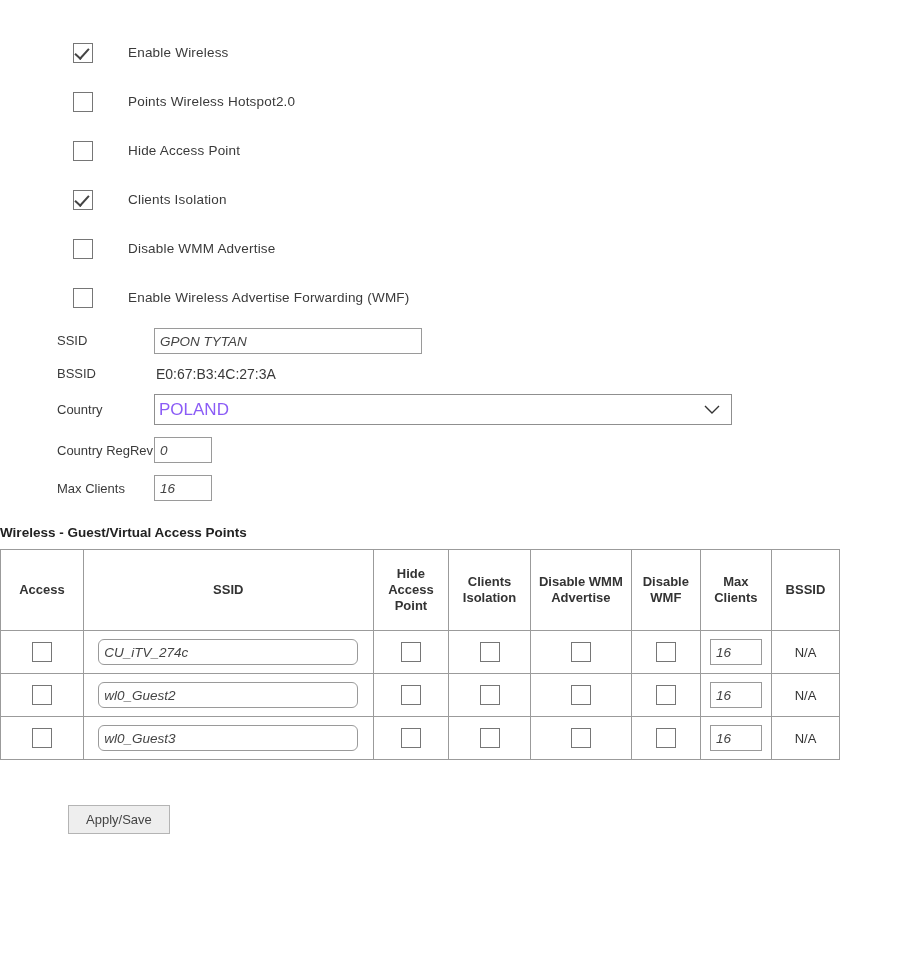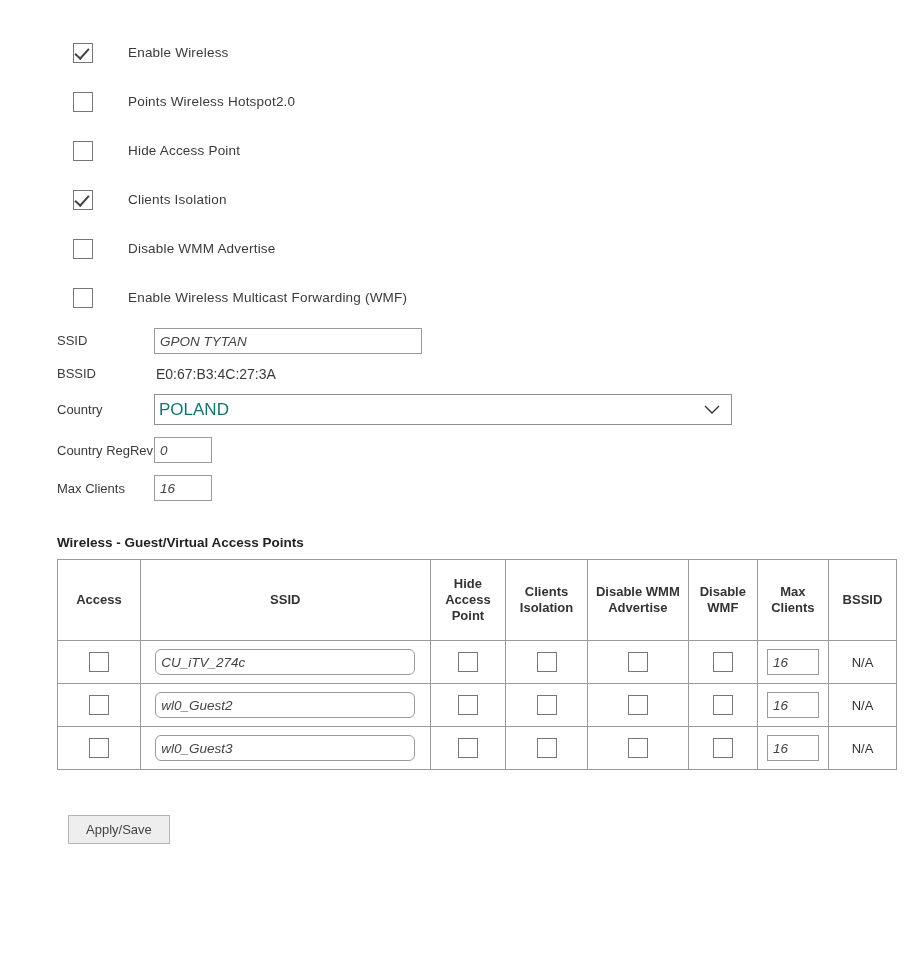--- a/index.html
+++ b/index.html
@@ -97,21 +97,21 @@
 
   .bssid-val {
     font-size: 14px;
     color: #3a3a3a;
     padding-left: 2px;
   }
 
   select.country {
     font-family: "Liberation Sans", sans-serif;
     font-size: 17px;
-    color: #0f766e;
+    color: #8b5cf6;
     width: 578px;
     height: 31px;
     border: 1px solid #8f8f8f;
     background: #ffffff;
     padding: 2px 4px;
     box-sizing: border-box;
     -webkit-appearance: none;
     appearance: none;
   }
   .select-wrap {
@@ -123,22 +123,21 @@
     right: 12px;
     top: 50%;
     transform: translateY(-50%);
     pointer-events: none;
     width: 16px;
     height: 10px;
   }
 
   
   .table-section {
-    margin-top: 34px;
-    padding-left: 57px;
+    margin-top: 24px;
   }
   .section-title {
     font-size: 13.5px;
     font-weight: bold;
     color: #222;
     margin-bottom: 9px;
   }
   table.gap {
     border-collapse: collapse;
     width: 840px;
@@ -228,21 +227,21 @@
       <span class="chk-label">Clients Isolation</span>
     </div>
 
     <div class="chk-row">
       <span class="chk-box"></span>
       <span class="chk-label">Disable WMM Advertise</span>
     </div>
 
     <div class="chk-row">
       <span class="chk-box"></span>
-      <span class="chk-label">Enable Wireless Multicast Forwarding (WMF)</span>
+      <span class="chk-label">Enable Wireless Advertise Forwarding (WMF)</span>
     </div>
 
   </div>
 
   <div class="fields">
 
     <div class="f-row">
       <div class="f-label">SSID</div>
       <input class="txt ssid-input" type="text" value="GPON TYTAN" style="">
     </div>

